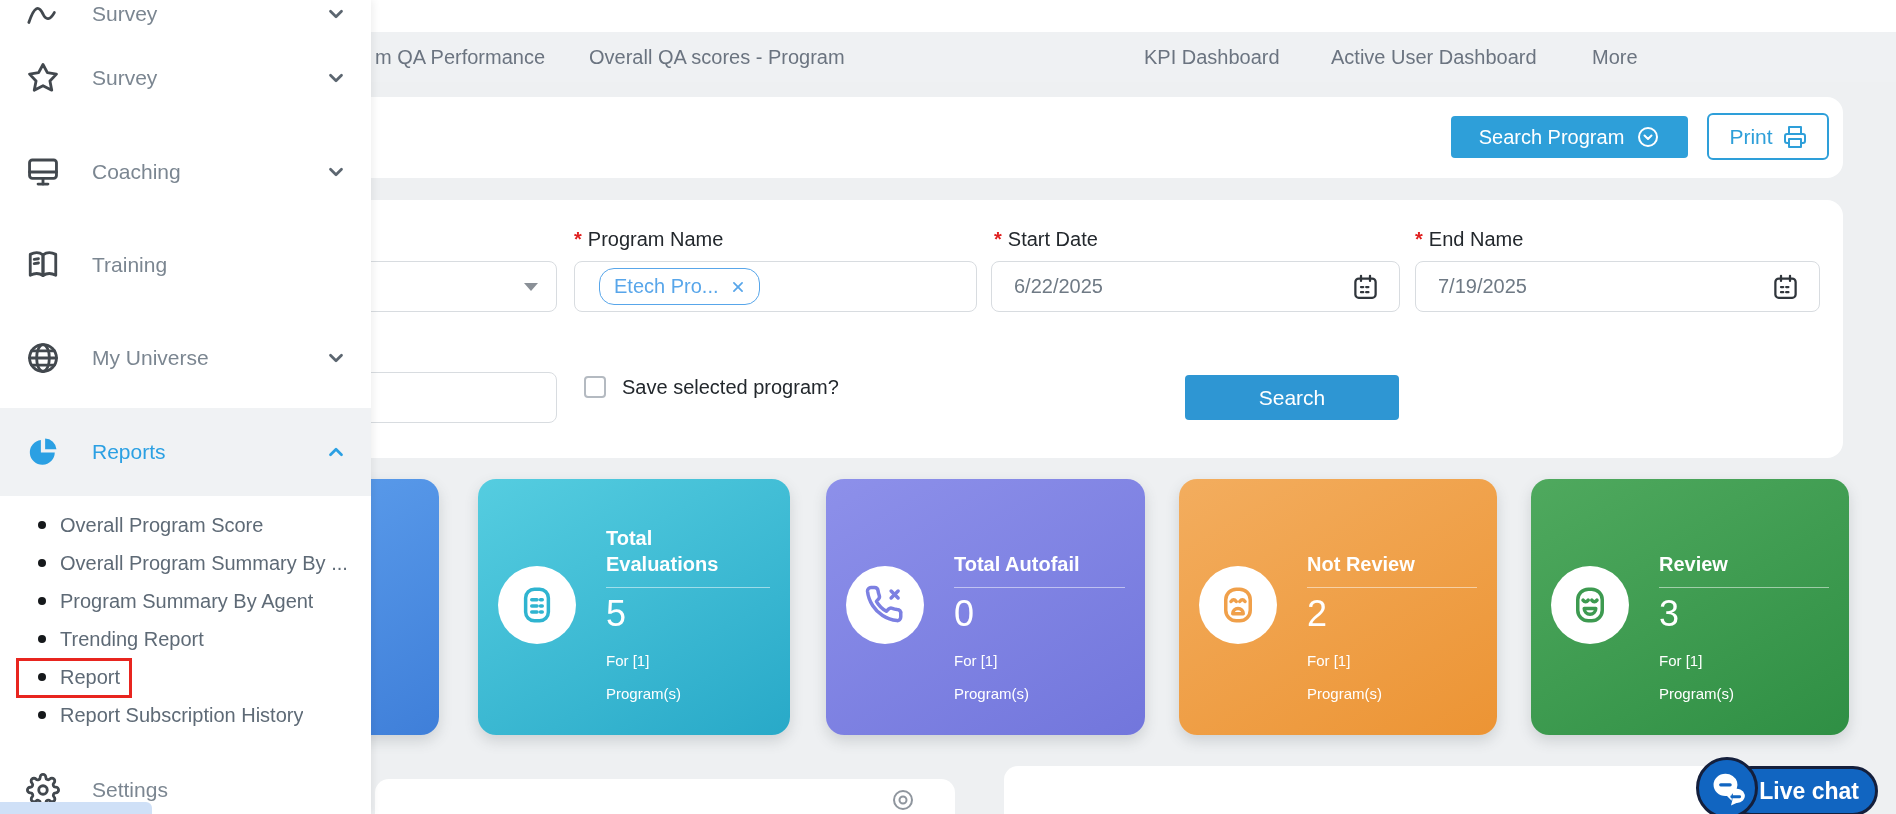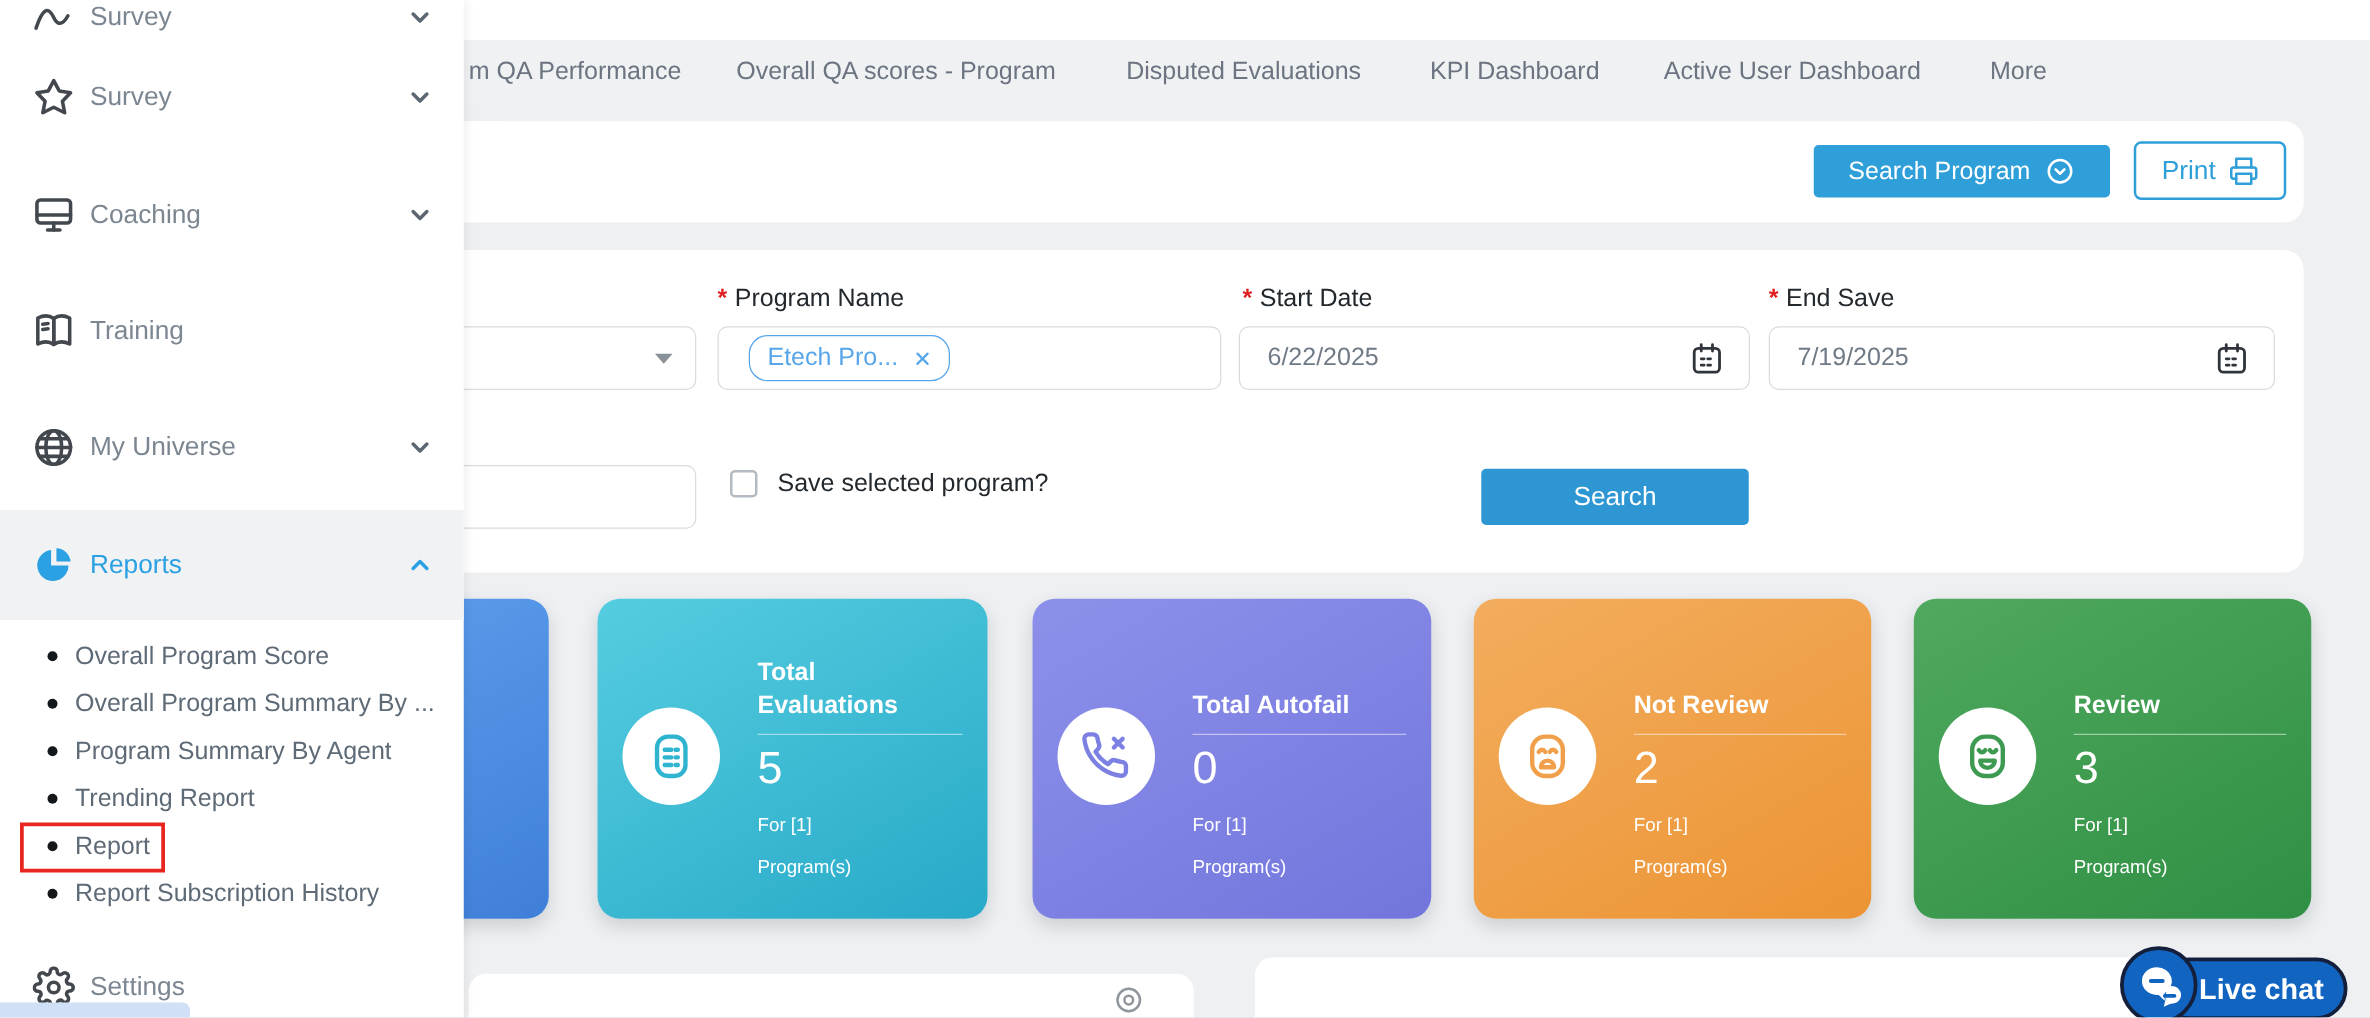--- a/index.html
+++ b/index.html
@@ -35,21 +35,21 @@
   .chip { display:flex; align-items:center; gap:12px; height:37px; margin-left:24px; padding:0 14px;
     border:1.5px solid #58a6ea; border-radius:15px; color:#58a6ea; font-size:20px; cursor:pointer; background:#fff; }
 
   .checkbox { width:22px; height:22px; border:2px solid #b4bac1; border-radius:4px; background:#fff; cursor:pointer; }
 
   
   .sidebar { left:0; top:0; width:371px; height:814px; background:#ffffff; z-index:10;
     box-shadow:2px 0 8px rgba(0,0,0,.07); }
   .side-row { position:absolute; left:0; width:371px; height:56px; display:flex; align-items:center; cursor:pointer; }
   .side-row .s-icon { width:34px; height:34px; margin-left:26px; color:#42484e; flex:0 0 auto; }
-  .side-row .s-label { margin-left:12px; font-size:21px; color:#7b8691; flex:1; white-space:nowrap; }
+  .side-row .s-label { margin-left:32px; font-size:21px; color:#7b8691; flex:1; white-space:nowrap; }
   .side-row .s-chev { width:22px; height:22px; margin-right:24px; color:#5c6670; }
   .side-row.active { background:#f0f2f4; height:88px; }
   .side-row.active .s-icon, .side-row.active .s-label, .side-row.active .s-chev { color:#2ba0e3; }
   .sub-row { position:absolute; left:0; width:371px; height:38px; display:flex; align-items:center; cursor:pointer; }
   .sub-row .bullet { width:8px; height:8px; border-radius:50%; background:#15181b; margin-left:38px; flex:0 0 auto; }
   .sub-row .sub-label { margin-left:14px; font-size:20px; color:#5e6a76; white-space:nowrap; overflow:hidden; text-overflow:ellipsis; max-width:292px; }
   .red-box { left:16px; top:658px; width:116px; height:40px; border:3px solid #e8251f; }
   .tooltip-frag { left:0; top:802px; width:152px; height:12px; background:#cfe0f7; border-radius:0 6px 0 0; }
 
   
@@ -80,21 +80,20 @@
 </style>
 </head>
 <body>
 
 <div id="screen">
 
   <div class="abs top-strip"></div>
   <div class="abs tabbar">
     <div class="tab" style="left:375px">m QA Performance</div>
     <div class="tab" style="left:589px">Overall QA scores - Program</div>
-    <div class="tab" style="left:901px">Disputed Evaluations</div>
     <div class="tab" style="left:1144px">KPI Dashboard</div>
     <div class="tab" style="left:1331px">Active User Dashboard</div>
     <div class="tab" style="left:1592px">More</div>
   </div>
 
   <div class="abs panel hdr-card">
     <div class="abs btn-primary" style="left:1111px; top:19px; width:237px; height:42px;">
       <span>Search Program</span>
       <svg class="icn" style="width:24px;height:24px" viewBox="0 0 24 24">
         <circle cx="12" cy="12" r="9"></circle>
@@ -116,21 +115,21 @@
     <div class="abs fld-label" style="left:234px; top:28px;">
       <span class="req">*</span>
       <span>Program Name</span>
     </div>
     <div class="abs fld-label" style="left:654px; top:28px;">
       <span class="req">*</span>
       <span>Start Date</span>
     </div>
     <div class="abs fld-label" style="left:1075px; top:28px;">
       <span class="req">*</span>
-      <span>End Save</span>
+      <span>End Name</span>
     </div>
 
     <div class="abs input" style="left:0; top:61px; width:217px; border-radius:0 8px 8px 0;">
       <div class="caret-down" style="margin-left:auto; margin-right:18px;"></div>
     </div>
 
     <div class="abs input" style="left:234px; top:61px; width:403px;">
       <div class="chip">
         <span>Etech Pro...</span>
         <svg class="icn" style="width:14px;height:14px;stroke-width:3" viewBox="0 0 24 24">

